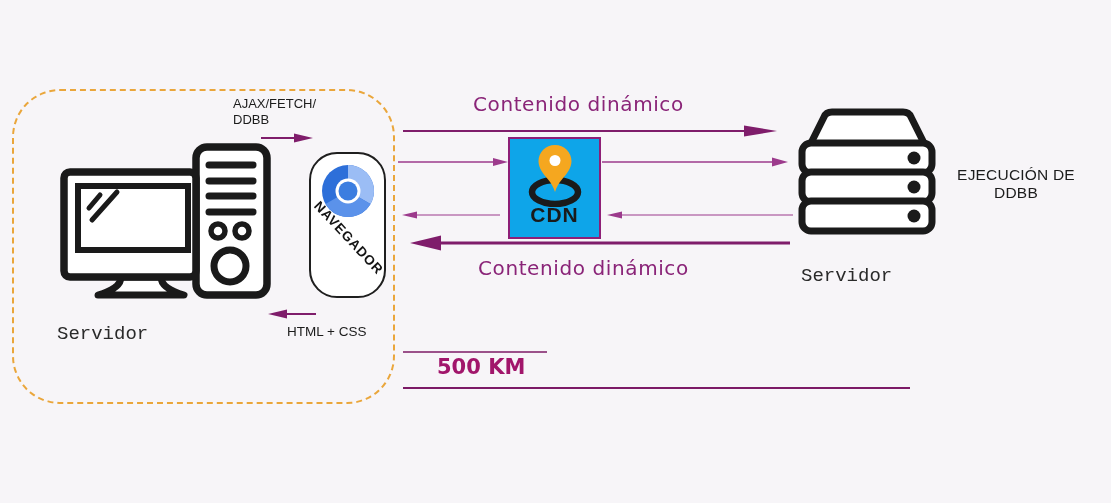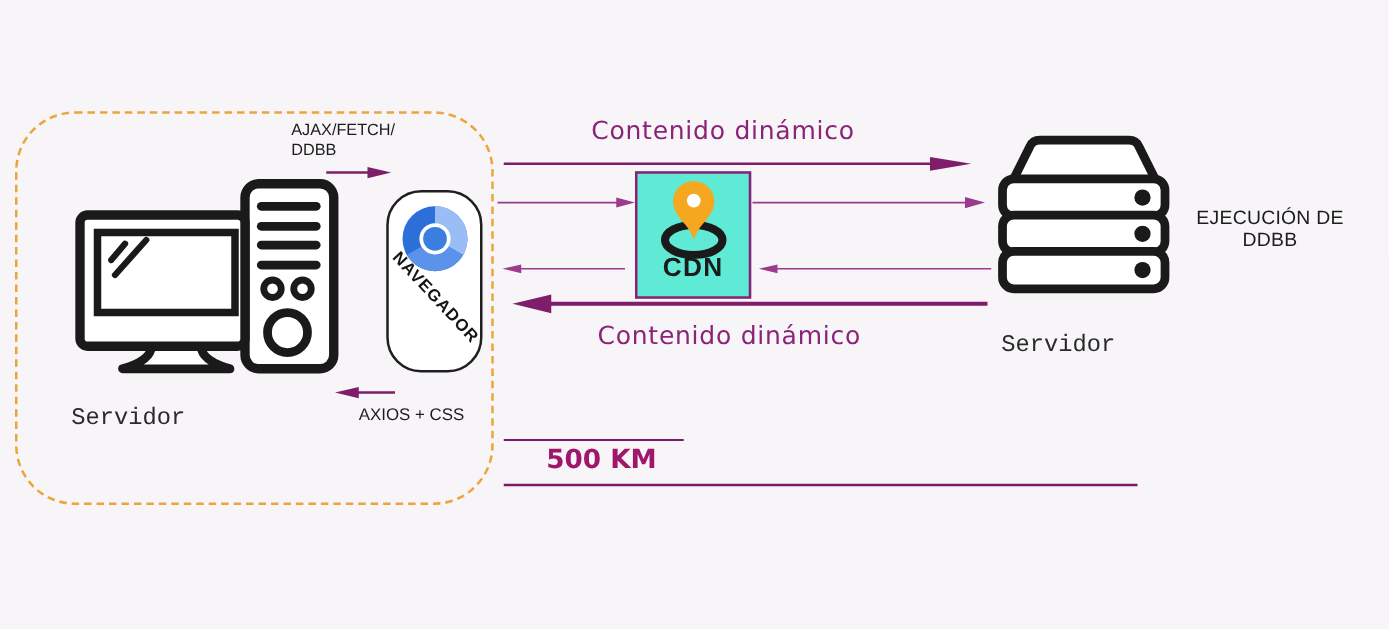--- a/index.html
+++ b/index.html
@@ -54,21 +54,21 @@
     left:317px;top:196px;height:14px;
     font-weight:bold;font-size:13.5px;letter-spacing:0.8px;color:#141414;
     transform:rotate(47deg);transform-origin:0 50%;white-space:nowrap;
   }
   .chrom-dark{fill:var(--chromium-dark,#2d6fd9);}
   .chrom-mid{fill:var(--chromium-mid,#5b92ea);}
   .chrom-light{fill:var(--chromium-light,#9bbdf5);}
   .chrom-center{fill:var(--chromium-center,#3c7ee0);}
   
   #cdn-box{
-    left:508px;top:137px;width:93px;height:102px;background:#5eead4;
+    left:508px;top:137px;width:93px;height:102px;background:#0ea5e9;
     border:2px solid var(--cdn-border,#8e1f77);box-sizing:border-box;
   }
   #cdn-label{
     position:absolute;left:0;top:64px;width:100%;text-align:center;
     font-weight:bold;font-size:21px;letter-spacing:1px;color:#1a1a1a;
   }
   .pin-fill{fill:var(--pin,#f5a71f);}
 </style>
 </head>
 <body>
@@ -165,21 +165,21 @@
     <circle cx="121" cy="113" r="6.5" class="ink-fill"></circle>
   </svg>
 
   <div class="abs black-label" style="left:57px;top:323px;">Servidor</div>
 
   <div class="abs small-black" style="left:233px;top:96px;">
     <span style="display:block;">AJAX/FETCH/</span>
     <span style="display:block;">DDBB</span>
   </div>
 
-  <div class="abs small-black" style="left:287px;top:324px;font-size:13.5px;">AXIOS + CSS</div>
+  <div class="abs small-black" style="left:287px;top:324px;font-size:13.5px;">HTML + CSS</div>
 
   <div class="abs flow-label" style="left:473px;top:92px;">Contenido dinámico</div>
   <div class="abs flow-label" style="left:478px;top:256px;">Contenido dinámico</div>
 
 
   <div class="abs black-label" style="left:801px;top:265px;">Servidor</div>
 
   <div id="ddbb-note" class="abs" style="left:946px;top:166px;">
     <span style="display:block;">EJECUCIÓN DE</span>
     <span style="display:block;">DDBB</span>

